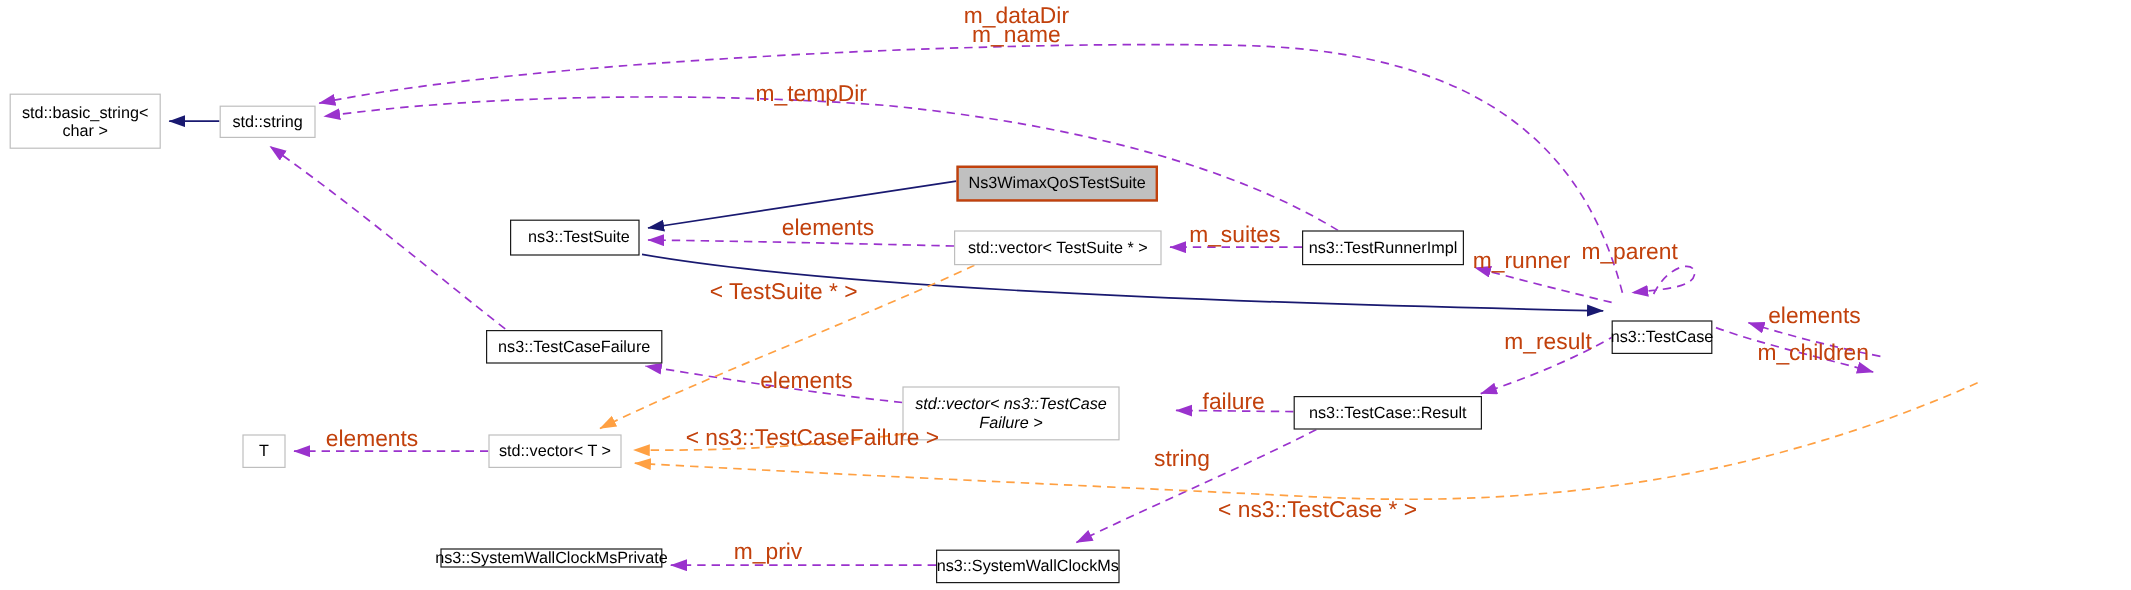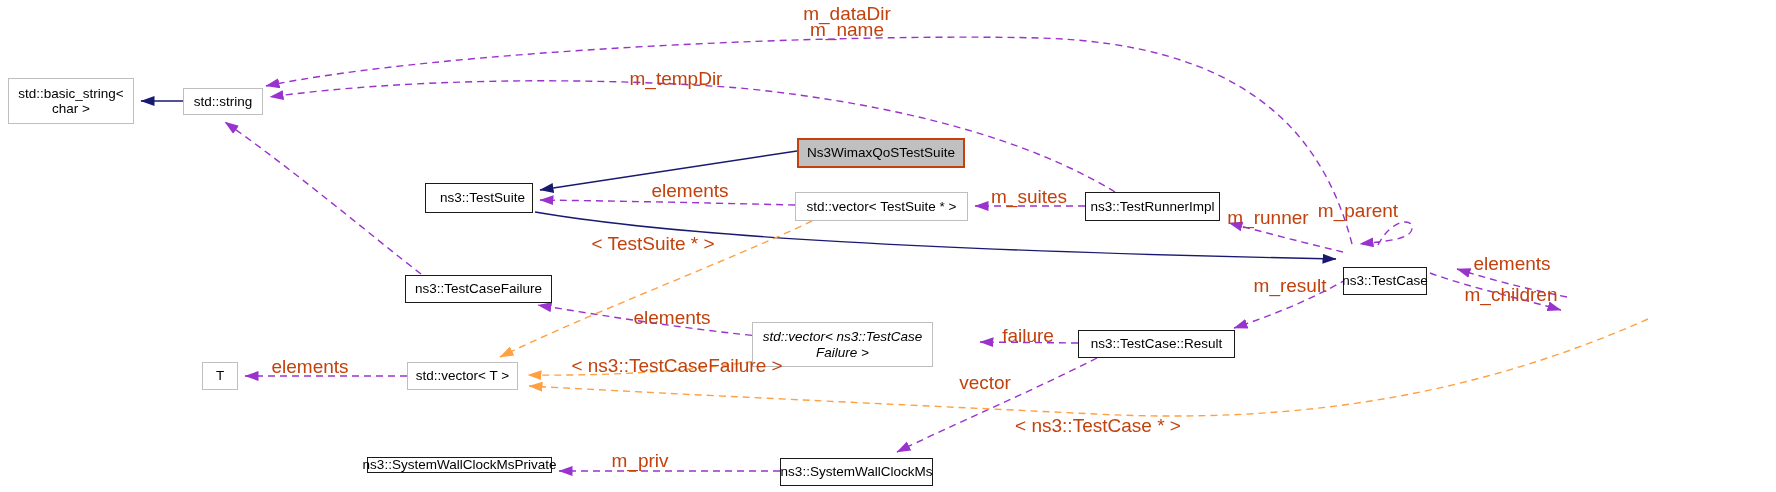--- a/index.html
+++ b/index.html
@@ -95,20 +95,20 @@
   <div class="lbl" style="left:676px;  top:71px;text-align:right;">m_tempDir</div>
   <div class="lbl" style="left:690px;  top:183px;">elements</div>
   <div class="lbl" style="left:1029px; top:189px;">m_suites</div>
   <div class="lbl" style="left:1268px; top:210px;">m_runner</div>
   <div class="lbl" style="left:1358px; top:203px;">m_parent</div>
   <div class="lbl" style="left:1512px; top:256px;">elements</div>
   <div class="lbl" style="left:1511px; top:287px;">m_children</div>
   <div class="lbl" style="left:1290px; top:278px;">m_result</div>
   <div class="lbl" style="left:1028px; top:328px;">failure</div>
   <div class="lbl" style="left:672px;  top:310px;">elements</div>
-  <div class="lbl" style="left:985px;  top:375px;">vector</div>
+  <div class="lbl" style="left:985px;  top:375px;">string</div>
   <div class="lbl" style="left:653px;  top:236px;">&lt; TestSuite * &gt;</div>
   <div class="lbl" style="left:677px;  top:358px;">&lt; ns3::TestCaseFailure &gt;</div>
   <div class="lbl" style="left:1098px; top:418px;">&lt; ns3::TestCase * &gt;</div>
   <div class="lbl" style="left:310px;  top:359px;">elements</div>
   <div class="lbl" style="left:640px;  top:453px;">m_priv</div>
 
 </div>
 
 </body></html>

